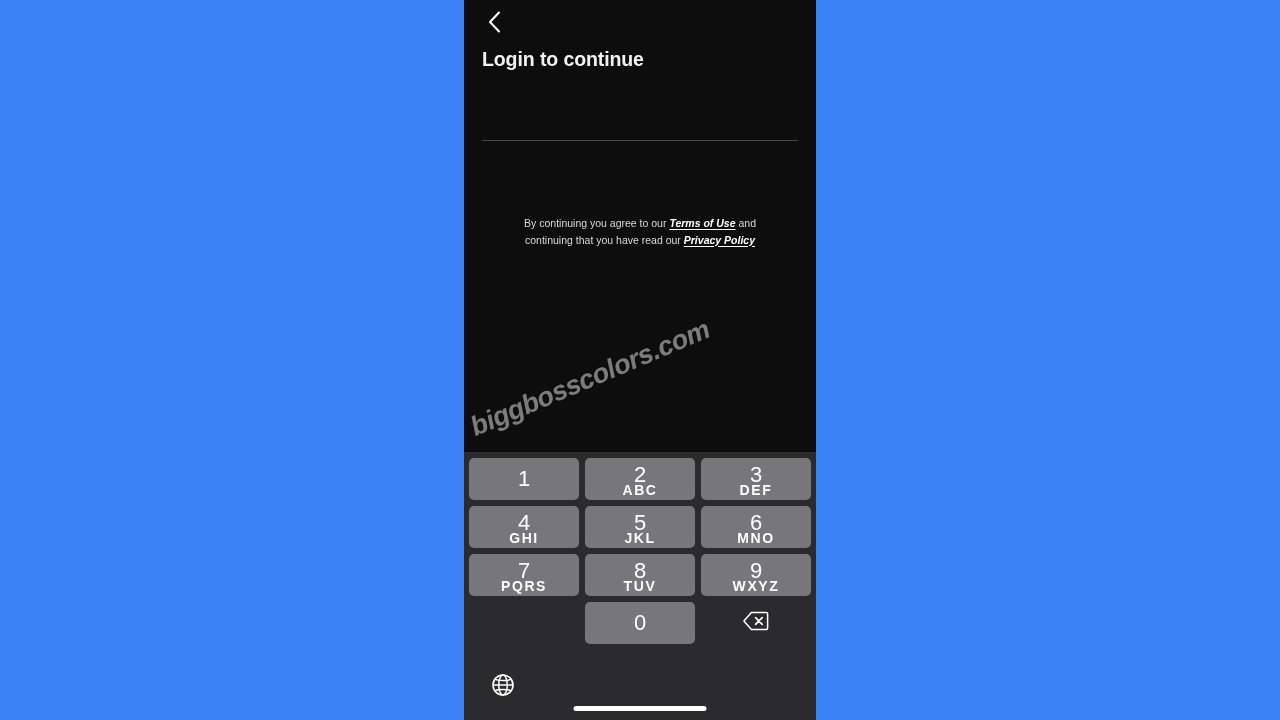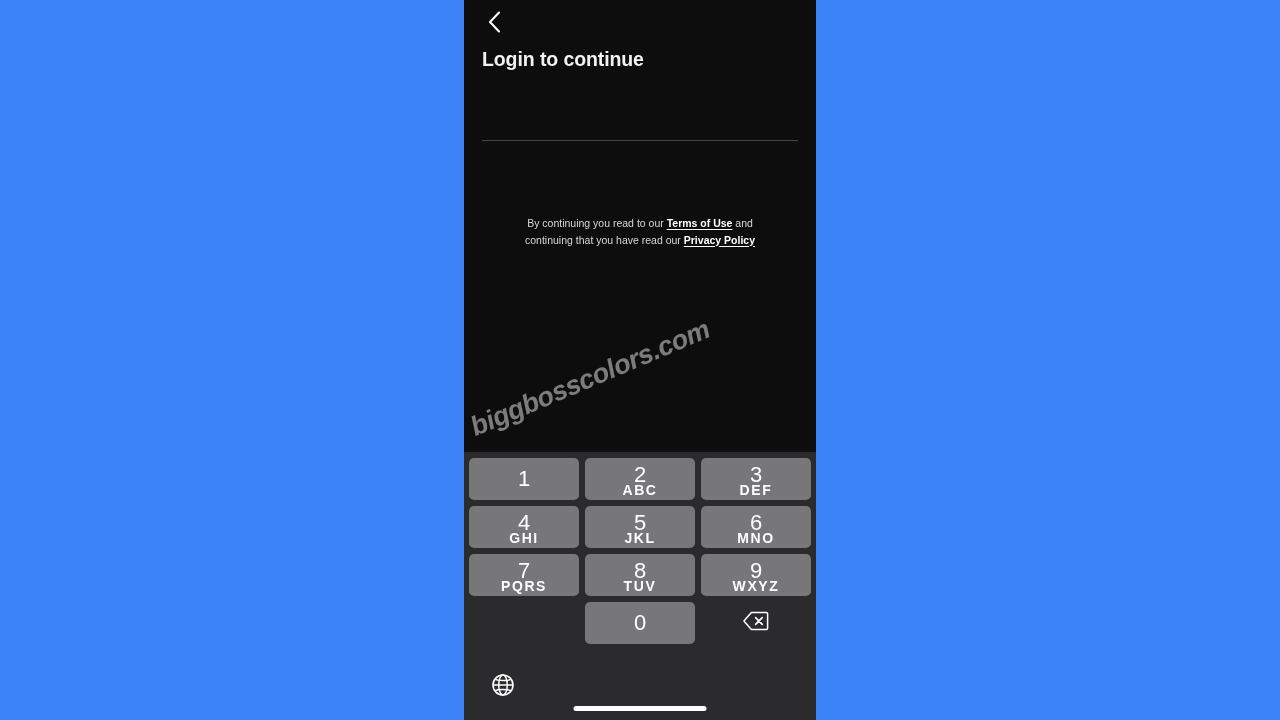--- a/index.html
+++ b/index.html
@@ -143,20 +143,21 @@
     color: #d8d8d8;
     font-weight: 400;
   }
   #legal-text a,
   #legal-text .legal-link {
     color: #ffffff;
     font-weight: 700;
     text-decoration: underline;
     text-underline-offset: 2px;
     cursor: pointer;
+    font-style: italic;
   }
 
   
   #watermark {
     position: absolute;
     left: 0;
     top: 0;
     width: 352px;
     height: 720px;
     pointer-events: none;
@@ -290,21 +291,21 @@
           </svg>
         </span>
       </div>
 
       <div id="page-title">Login to continue</div>
 
       <div id="input-underline"></div>
 
 
       <div id="legal-text">
-        <span>By continuing you read to our </span><span class="legal-link">Terms of Use</span><span> and</span><br>
+        <span>By continuing you agree to our </span><span class="legal-link">Terms of Use</span><span> and</span><br>
         <span>continuing that you have read our </span><span class="legal-link">Privacy Policy</span>
       </div>
 
     </div>
 
     <div id="keyboard">
 
       <div id="keypad">
 
         <div class="key-row">

